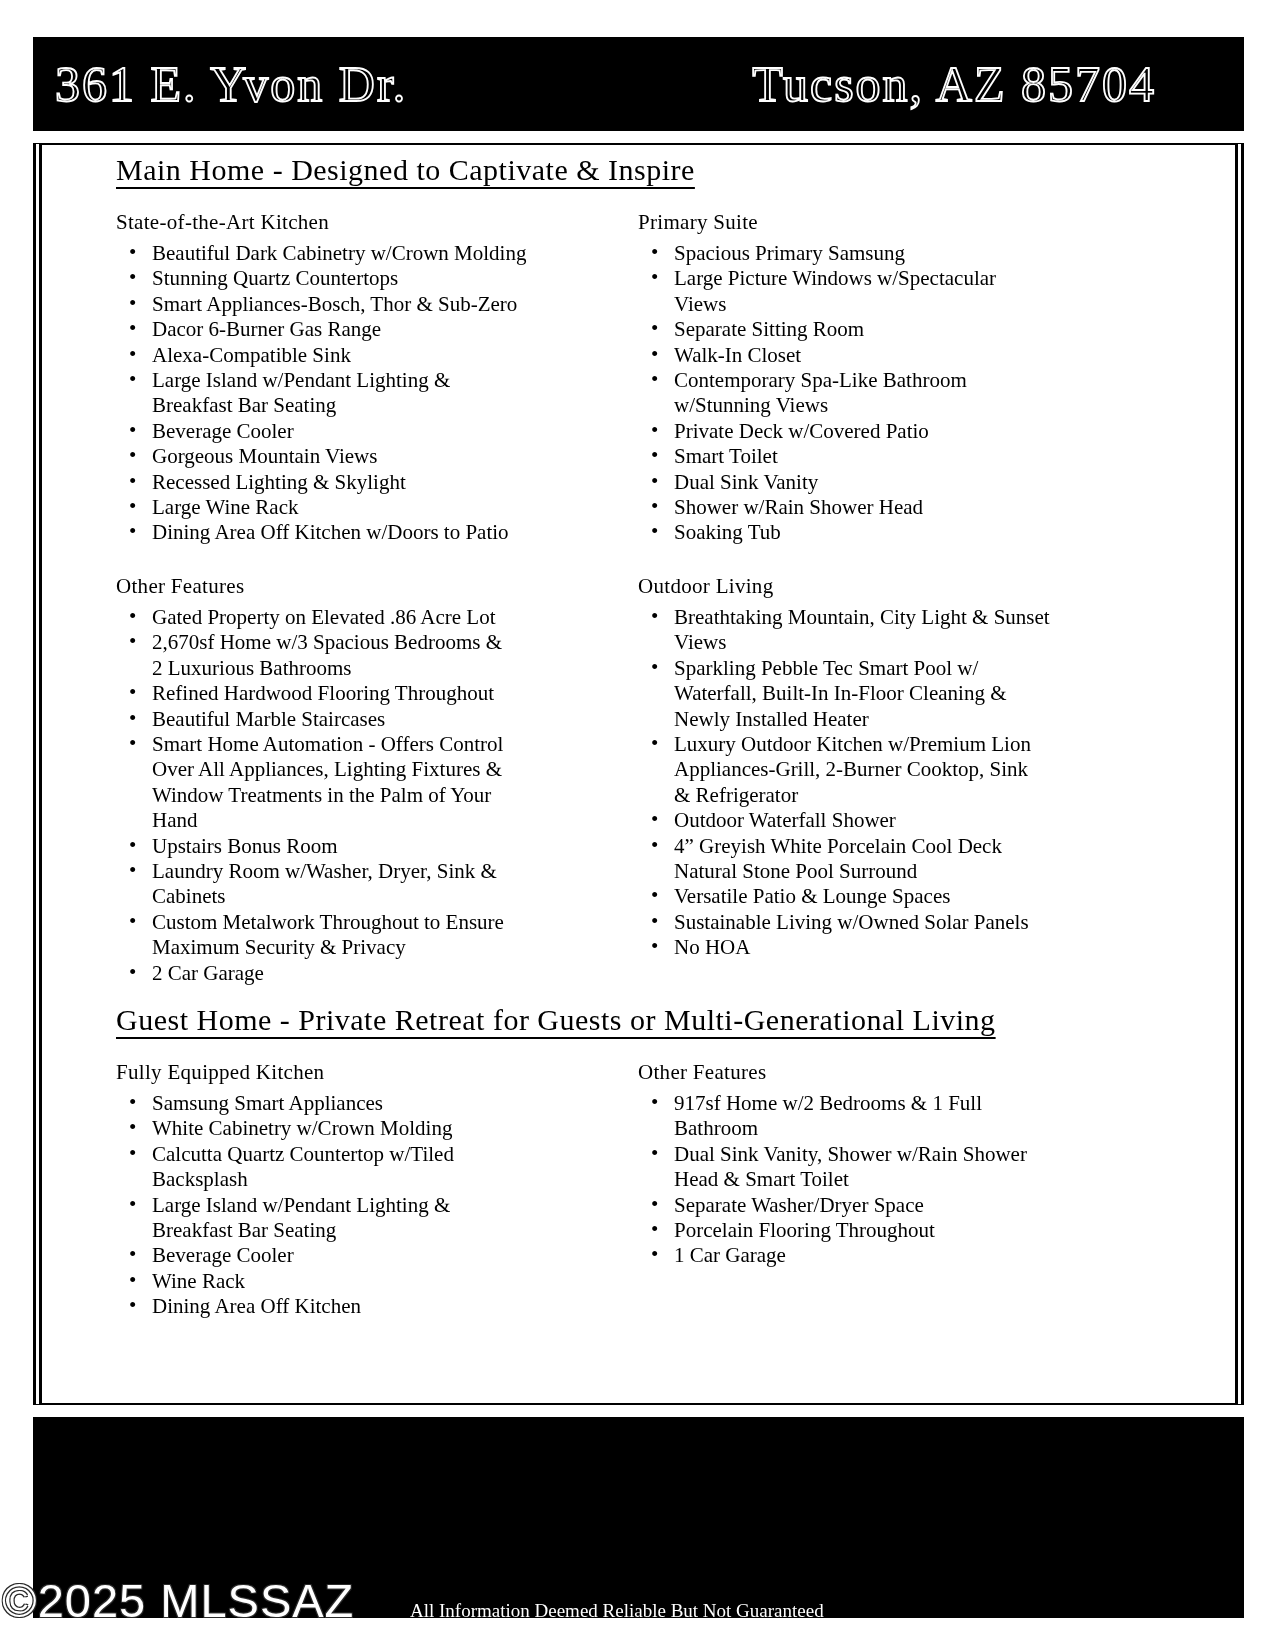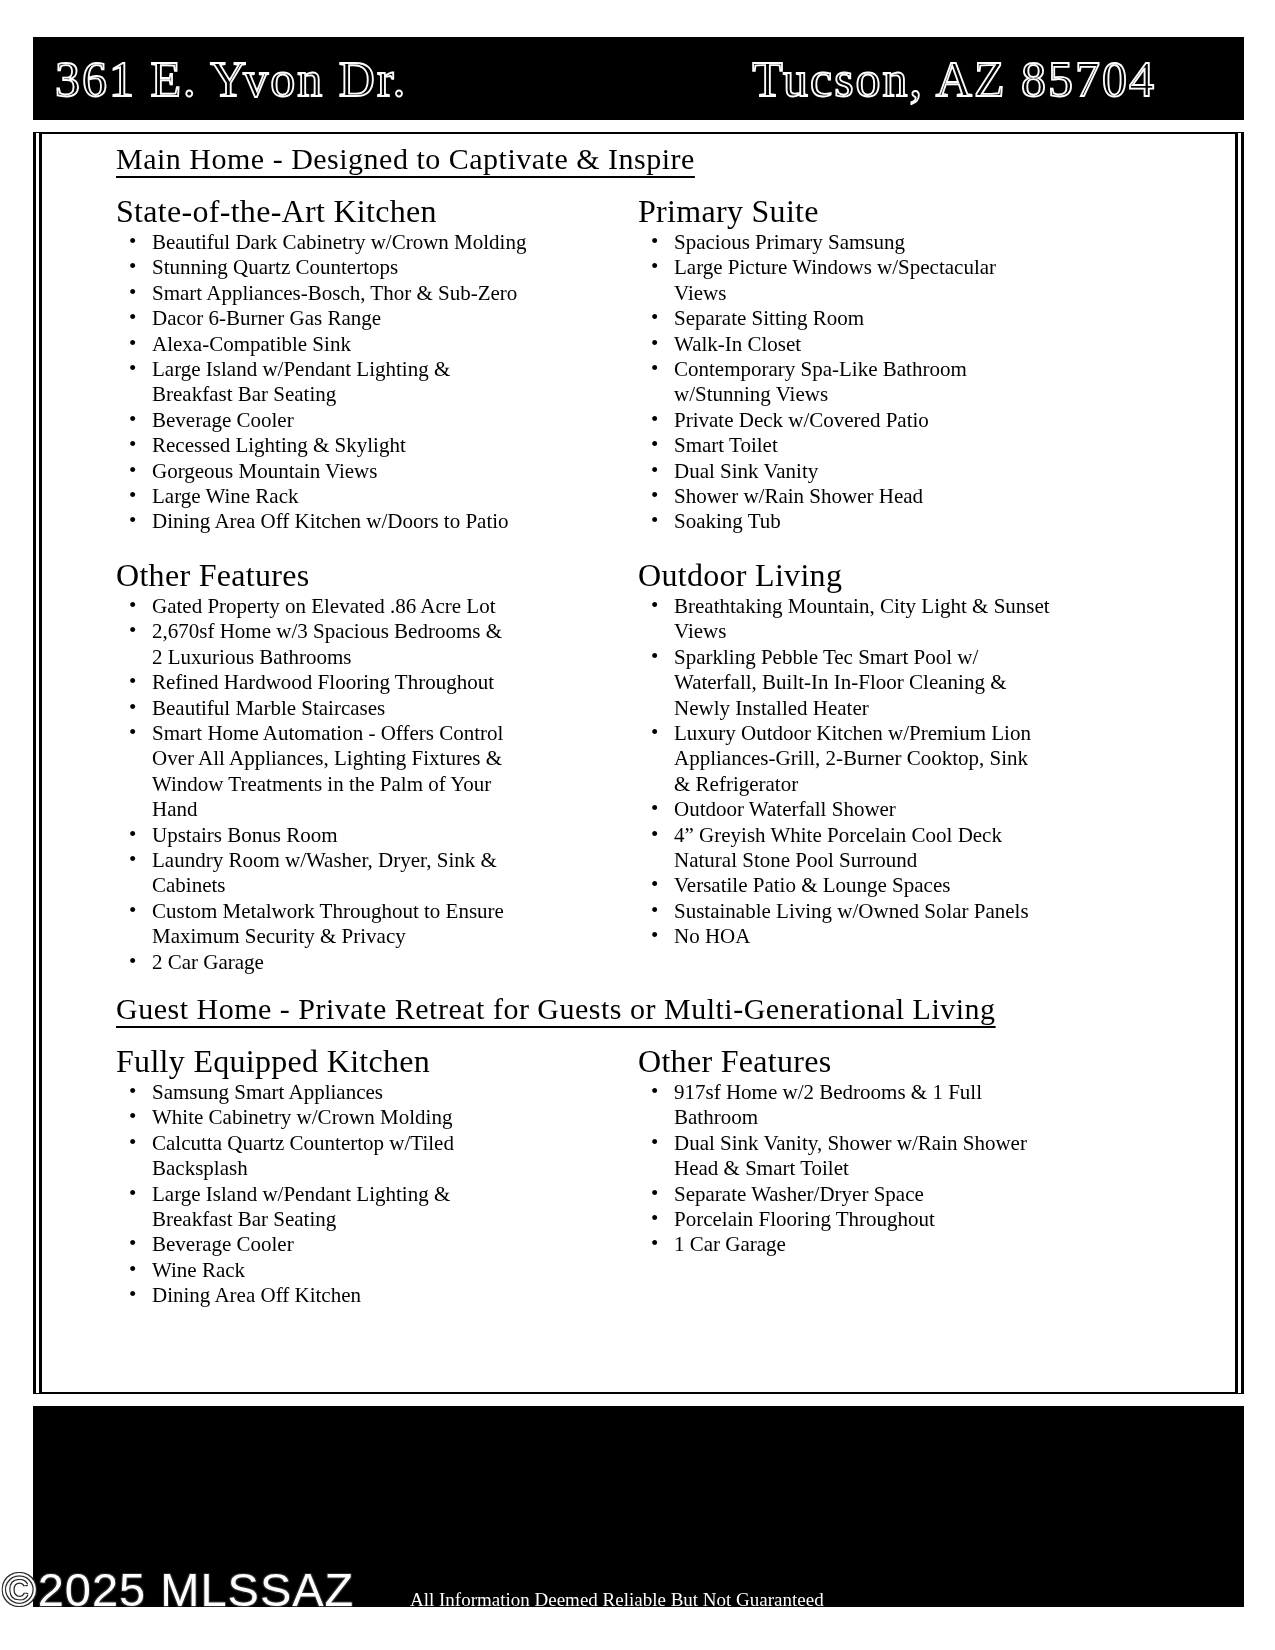--- a/index.html
+++ b/index.html
@@ -10,21 +10,21 @@
     color: #000000;
     font-family: "Liberation Serif", serif;
     position: relative;
     overflow: hidden;
   }
   .frame { position: absolute; left: 33px; top: 37px; width: 1211px; }
   .band { background: #000000; }
 
   
   .header-band {
-    height: 83px;
+    height: 94px;
     display: flex; justify-content: space-between; align-items: center;
     padding: 0 88px 0 22px;
     font-size: 50px;
     letter-spacing: 2px;
     color: #ffffff;
     -webkit-text-fill-color: #000000;
     -webkit-text-stroke: 1.8px #ffffff;
     white-space: nowrap;
   }
 
@@ -43,21 +43,21 @@
   .section-title {
     font-size: 30px; font-weight: normal; letter-spacing: 0.5px;
     margin: 0 0 20px 0; line-height: 34px;
     text-decoration: underline;
     text-decoration-thickness: 2px;
     text-underline-offset: 7px;
   }
   .columns { display: grid; grid-template-columns: 522px 1fr; }
   .group + .group { margin-top: 25px; }
   .group-heading {
-    font-size: 32px; font-weight: normal; letter-spacing: 0.3px;
+    font-size: 21px; font-weight: normal; letter-spacing: 0.3px;
     margin: 0 0 4px 0; line-height: 30px;
   }
   ul.bullets {
     list-style: none; margin: 0; padding: 0;
     font-size: 21px; line-height: 25.4px;
   }
   ul.bullets li {
     position: relative;
     padding-left: 36px;
     white-space: pre-line;
@@ -104,22 +104,22 @@
             <h2 class="group-heading">State-of-the-Art Kitchen</h2>
             <ul class="bullets">
                 <li>Beautiful Dark Cabinetry w/Crown Molding</li>
                 <li>Stunning Quartz Countertops</li>
                 <li>Smart Appliances-Bosch, Thor &amp; Sub-Zero</li>
                 <li>Dacor 6-Burner Gas Range</li>
                 <li>Alexa-Compatible Sink</li>
                 <li>Large Island w/Pendant Lighting &amp;
 Breakfast Bar Seating</li>
                 <li>Beverage Cooler</li>
+                <li>Gorgeous Mountain Views</li>
                 <li>Recessed Lighting &amp; Skylight</li>
-                <li>Gorgeous Mountain Views</li>
                 <li>Large Wine Rack</li>
                 <li>Dining Area Off Kitchen w/Doors to Patio</li>
               </ul>
           </div>
           <div class="group">
             <h2 class="group-heading">Other Features</h2>
             <ul class="bullets">
                 <li>Gated Property on Elevated .86 Acre Lot</li>
                 <li>2,670sf Home w/3 Spacious Bedrooms &amp;
 2 Luxurious Bathrooms</li>

